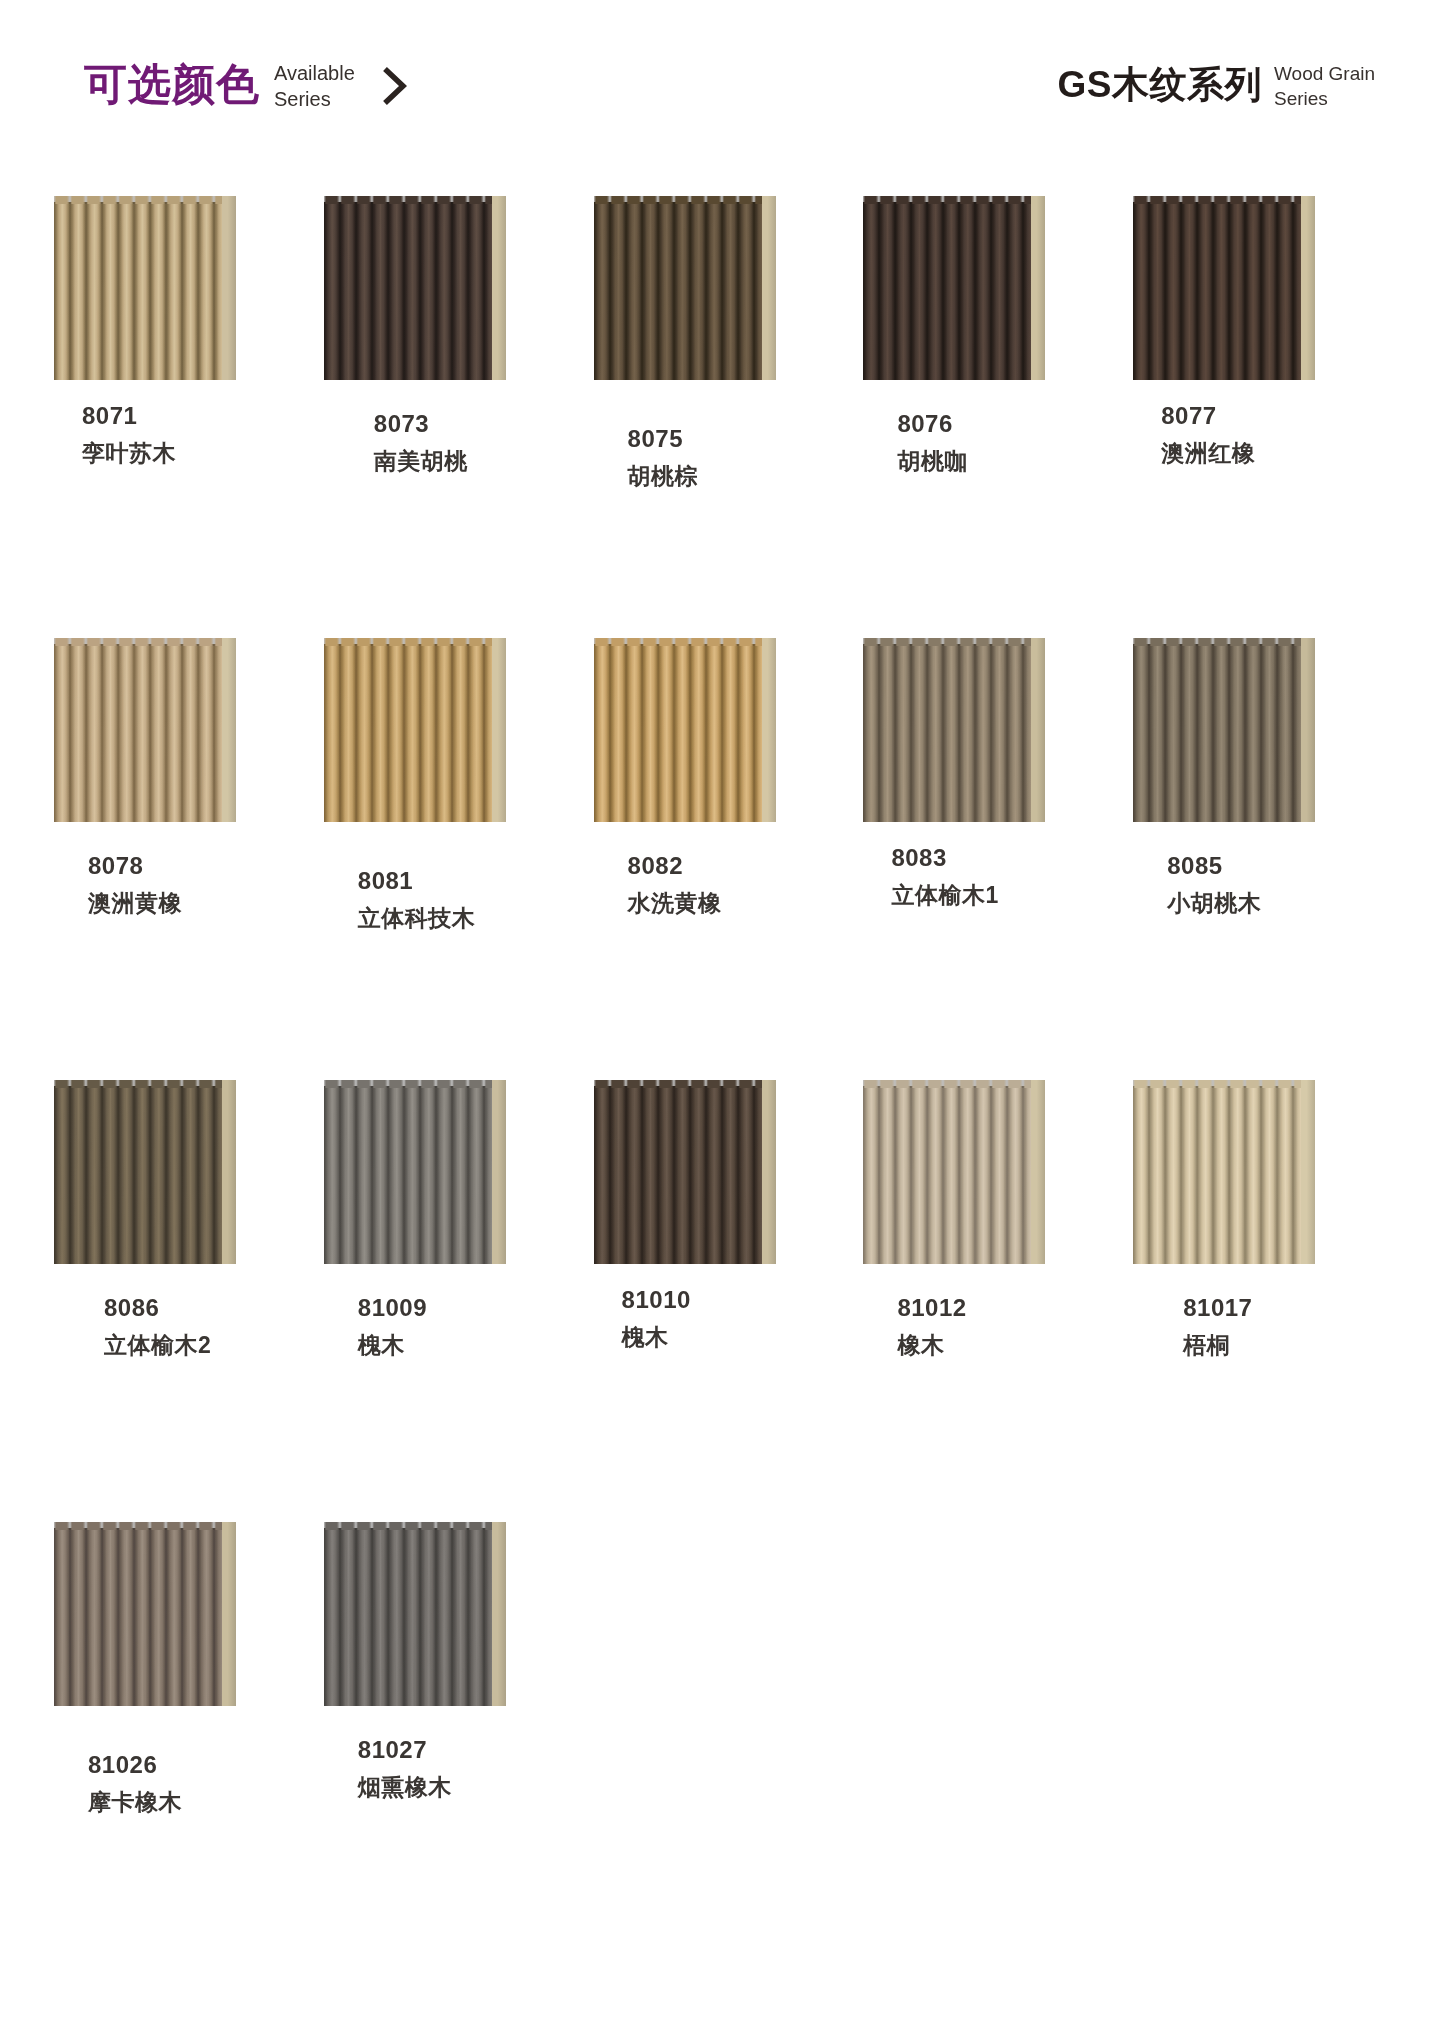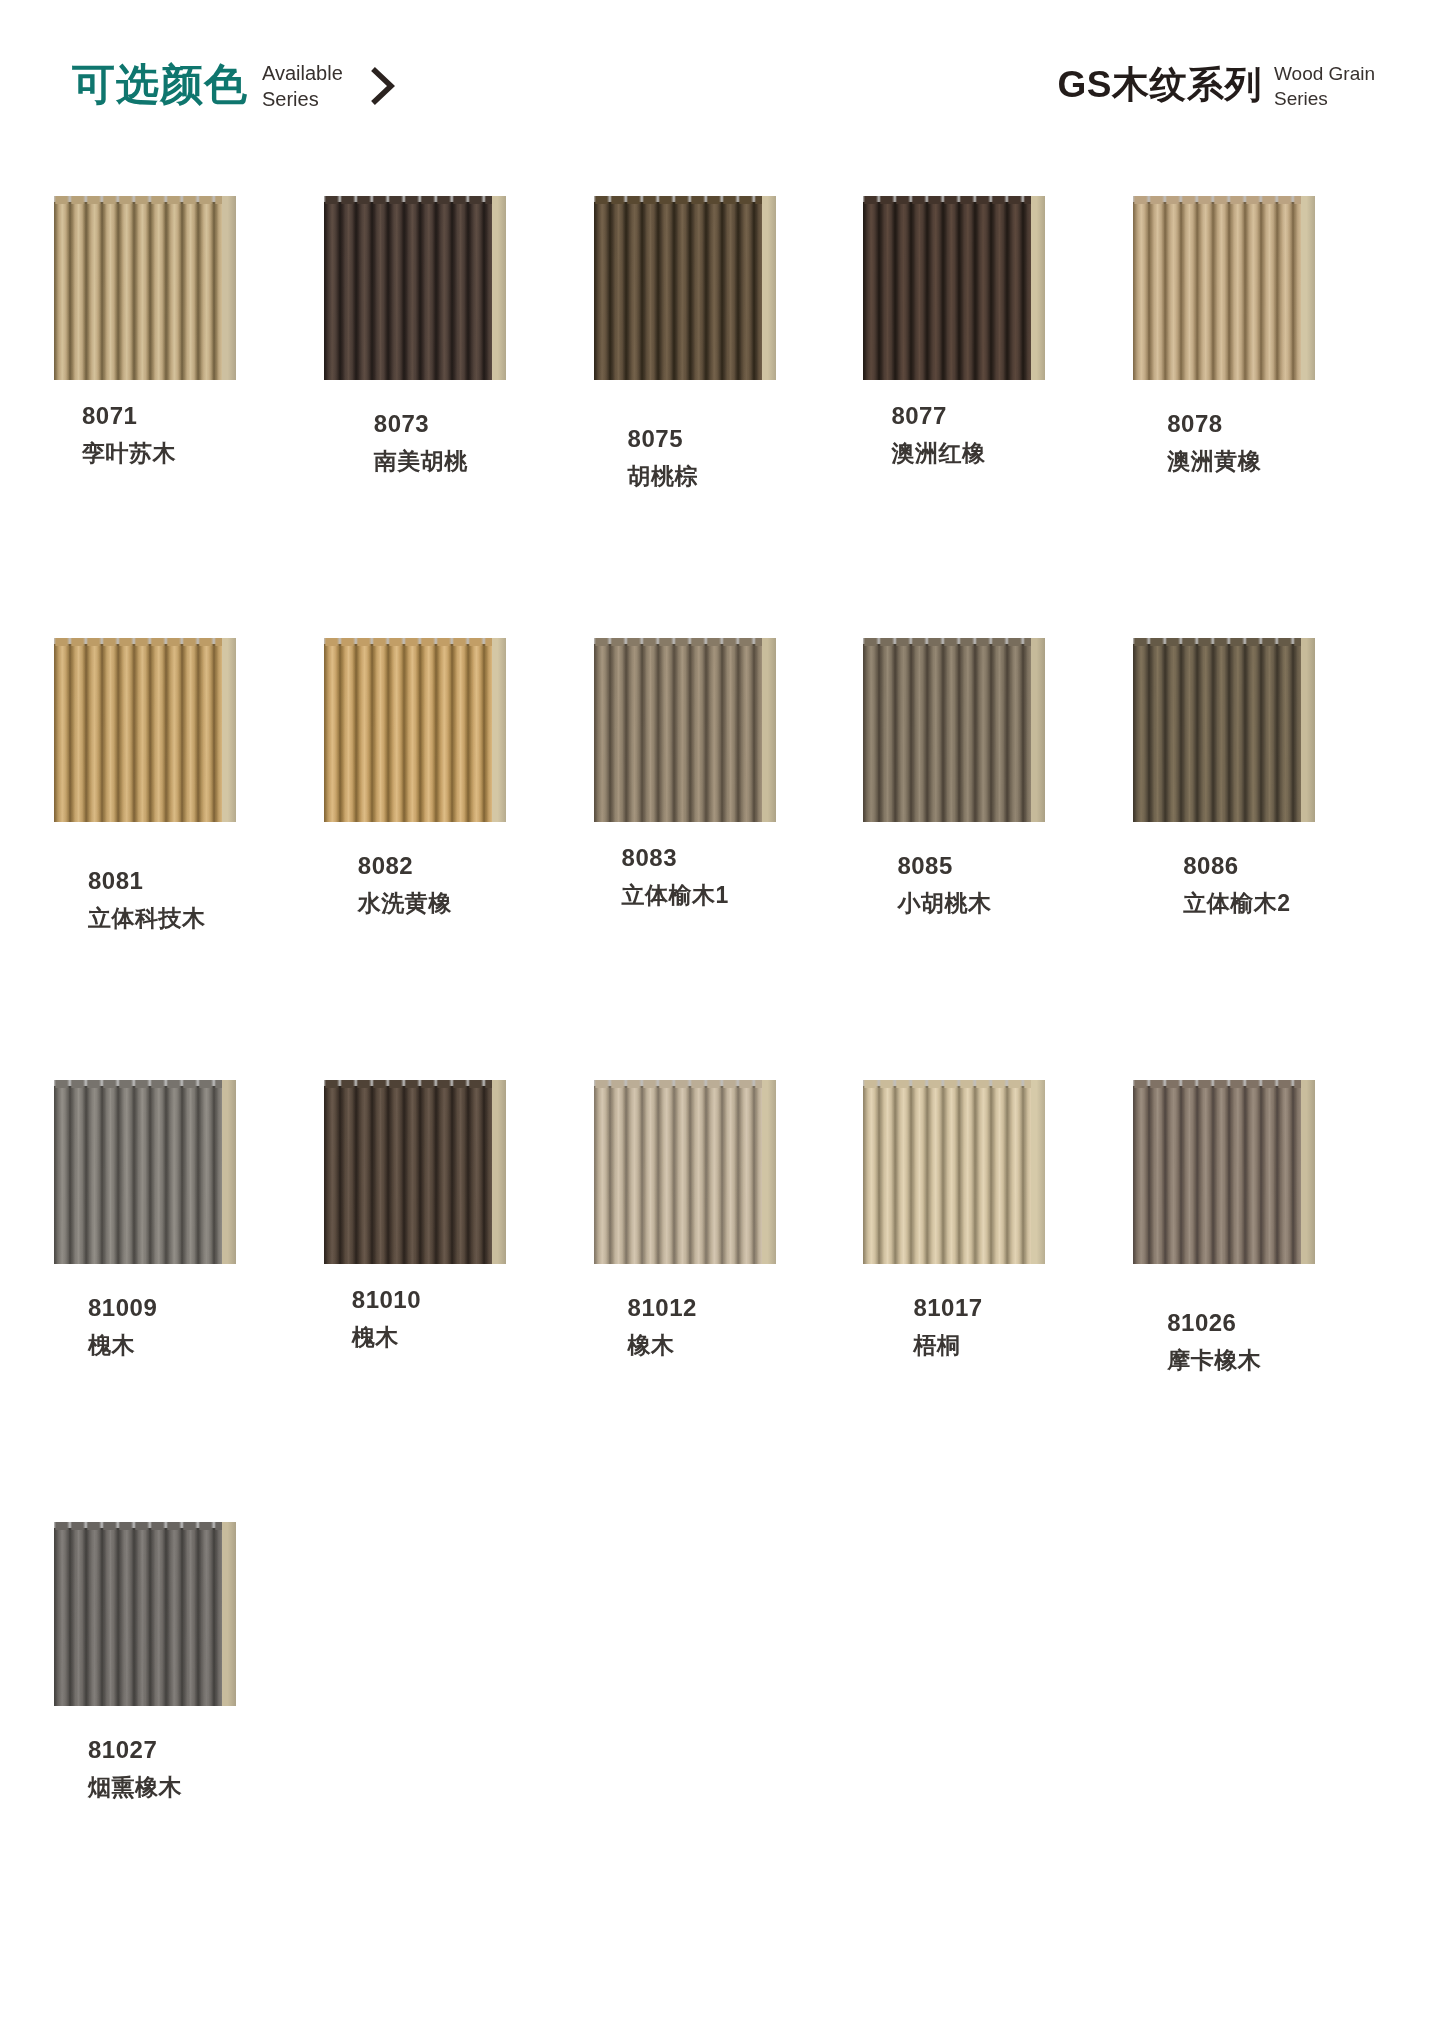--- a/index.html
+++ b/index.html
@@ -30,23 +30,24 @@
     top: 0;
     display: flex;
     align-items: center;
     gap: 14px;
   }
 
   .hdr-cn {
     font-size: 43px;
     font-weight: bold;
     letter-spacing: 1px;
-    color: #0f766e;
+    color: #701a75;
     line-height: 1.1;
     white-space: nowrap;
+    margin-left: 12px;
   }
 
   .hdr-en {
     font-size: 20px;
     line-height: 1.28;
     color: #37312e;
     font-weight: 400;
     white-space: nowrap;
     padding-top: 3px;
   }
@@ -260,20 +261,34 @@
           <div class="flutes" style="background: repeating-linear-gradient(90deg, rgb(45, 37, 24) 0px, rgb(63, 52, 38) 2.2px, rgb(95, 79, 59) 5px, rgb(115, 97, 74) 8.5px, rgb(95, 79, 59) 12px, rgb(63, 52, 38) 14.6px, rgb(45, 37, 24) 16px);"></div>
           <div class="grain"></div>
         </div>
         <div class="panel-top" style="background: repeating-linear-gradient(90deg, rgba(0, 0, 0, 0.25) 0px, rgb(89, 73, 49) 2px, rgb(89, 73, 49) 13px, rgba(0, 0, 0, 0.25) 16px);"></div>
       </div>
       <div class="label">
         <div class="code">8075</div>
         <div class="name">胡桃棕</div>
       </div>
     </div>
+    <div class="cell col5">
+      <div class="swatch-wrap">
+        <div class="panel-edge" style="background: linear-gradient(90deg, rgb(206, 194, 160) 0%, rgb(206, 194, 160) 40%, rgba(0, 0, 0, 0.14) 100%), rgb(206, 194, 160);"></div>
+        <div class="panel" style="background: rgb(70, 56, 49);">
+          <div class="flutes" style="background: repeating-linear-gradient(90deg, rgb(30, 24, 20) 0px, rgb(45, 35, 30) 2.2px, rgb(70, 56, 49) 5px, rgb(89, 71, 61) 8.5px, rgb(70, 56, 49) 12px, rgb(45, 35, 30) 14.6px, rgb(30, 24, 20) 16px);"></div>
+          <div class="grain"></div>
+        </div>
+        <div class="panel-top" style="background: repeating-linear-gradient(90deg, rgba(0, 0, 0, 0.25) 0px, rgb(65, 51, 43) 2px, rgb(65, 51, 43) 13px, rgba(0, 0, 0, 0.25) 16px);"></div>
+      </div>
+      <div class="label">
+        <div class="code">8076</div>
+        <div class="name">胡桃咖</div>
+      </div>
+    </div>
     <div class="cell col1">
       <div class="swatch-wrap">
         <div class="panel-edge" style="background: linear-gradient(90deg, rgb(207, 195, 161) 0%, rgb(207, 195, 161) 40%, rgba(0, 0, 0, 0.14) 100%), rgb(207, 195, 161);"></div>
         <div class="panel" style="background: rgb(74, 58, 49);">
           <div class="flutes" style="background: repeating-linear-gradient(90deg, rgb(31, 24, 19) 0px, rgb(46, 36, 30) 2.2px, rgb(74, 58, 49) 5px, rgb(92, 72, 60) 8.5px, rgb(74, 58, 49) 12px, rgb(46, 36, 30) 14.6px, rgb(31, 24, 19) 16px);"></div>
           <div class="grain"></div>
         </div>
         <div class="panel-top" style="background: repeating-linear-gradient(90deg, rgba(0, 0, 0, 0.25) 0px, rgb(67, 52, 43) 2px, rgb(67, 52, 43) 13px, rgba(0, 0, 0, 0.25) 16px);"></div>
       </div>
       <div class="label">

